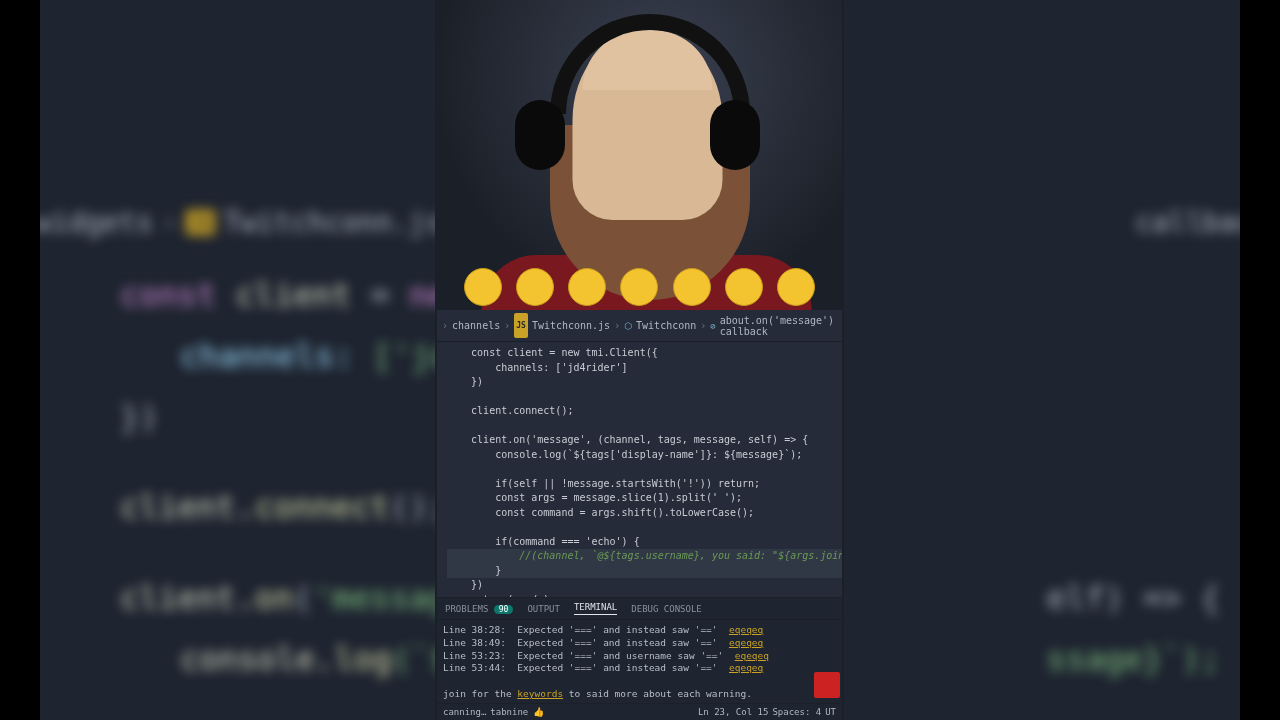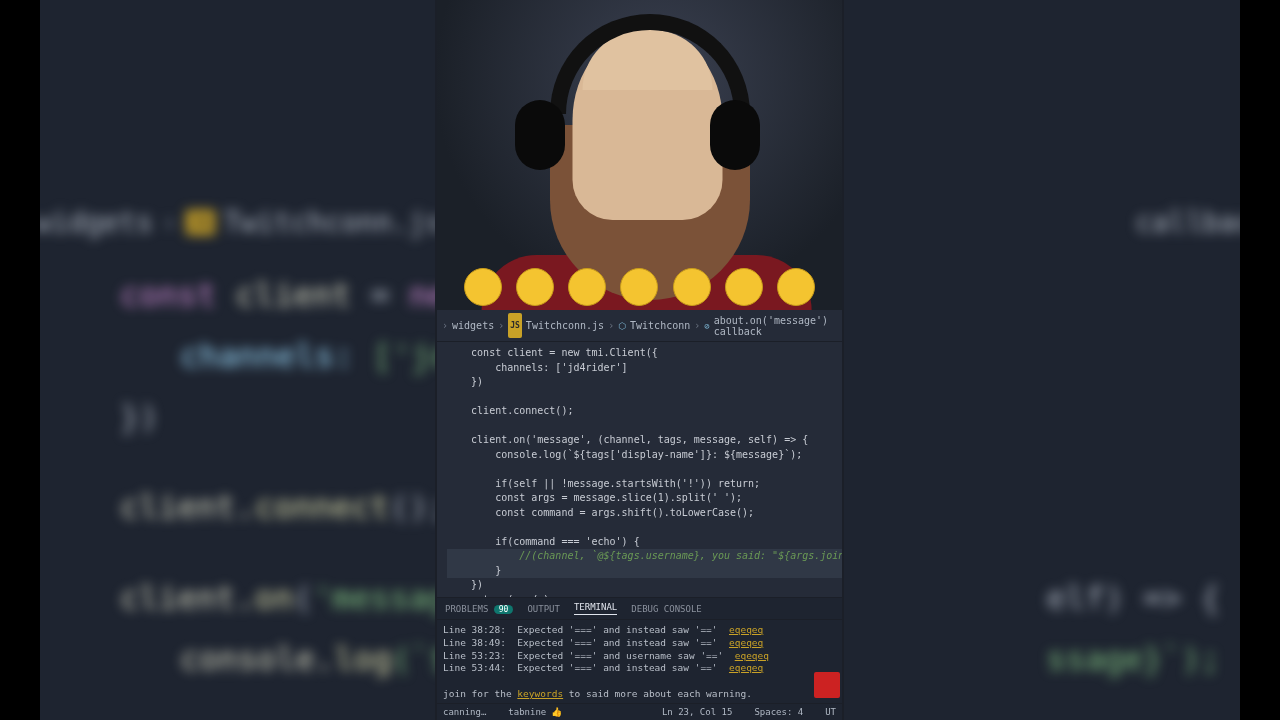--- a/index.html
+++ b/index.html
@@ -136,21 +136,21 @@
 .terminal .kw2 { color: #c9a227; text-decoration: underline; text-align: center; }
 .terminal .cmt2 { color: #6a9955; }
 
 
 .status {
   position: absolute; bottom: 0; left: 0; right: 0;
   display: flex; justify-content: space-between; align-items: center;
   font-size: 9px; color: #b0b8c4; background: #1e2430;
   padding: 3px 6px; border-top: 1px solid #1b1f28;
 }
-.status .grp { display: flex; gap: 22px; align-items: center; }
+.status .grp { display: flex; gap: 4px; align-items: center; }
 .red-play {
   position: absolute; right: 2px; bottom: 22px;
   width: 26px; height: 26px; background: #c22; border-radius: 2px;
 }
 </style>
 </head>
 <body>
 
 <div class="bg-blur">
   <div class="bg-breadcrumb">
@@ -199,21 +199,21 @@
       <div class="emoji"></div>
       <div class="emoji"></div>
       <div class="emoji"></div>
       <div class="emoji"></div>
       <div class="emoji"></div>
     </div>
   </div>
 
   <div class="mini-breadcrumb">
     <span class="sep">›</span>
-    <span>widgets</span>
+    <span>channels</span>
     <span class="sep">›</span>
     <span class="js-badge">JS</span>
     <span>Twitchconn.js</span>
     <span class="sep">›</span>
     <span class="cb">⬡</span>
     <span>Twitchconn</span>
     <span class="sep">›</span>
     <span class="cb">⊘</span>
     <span>about.on('message') callback</span>
   </div>

